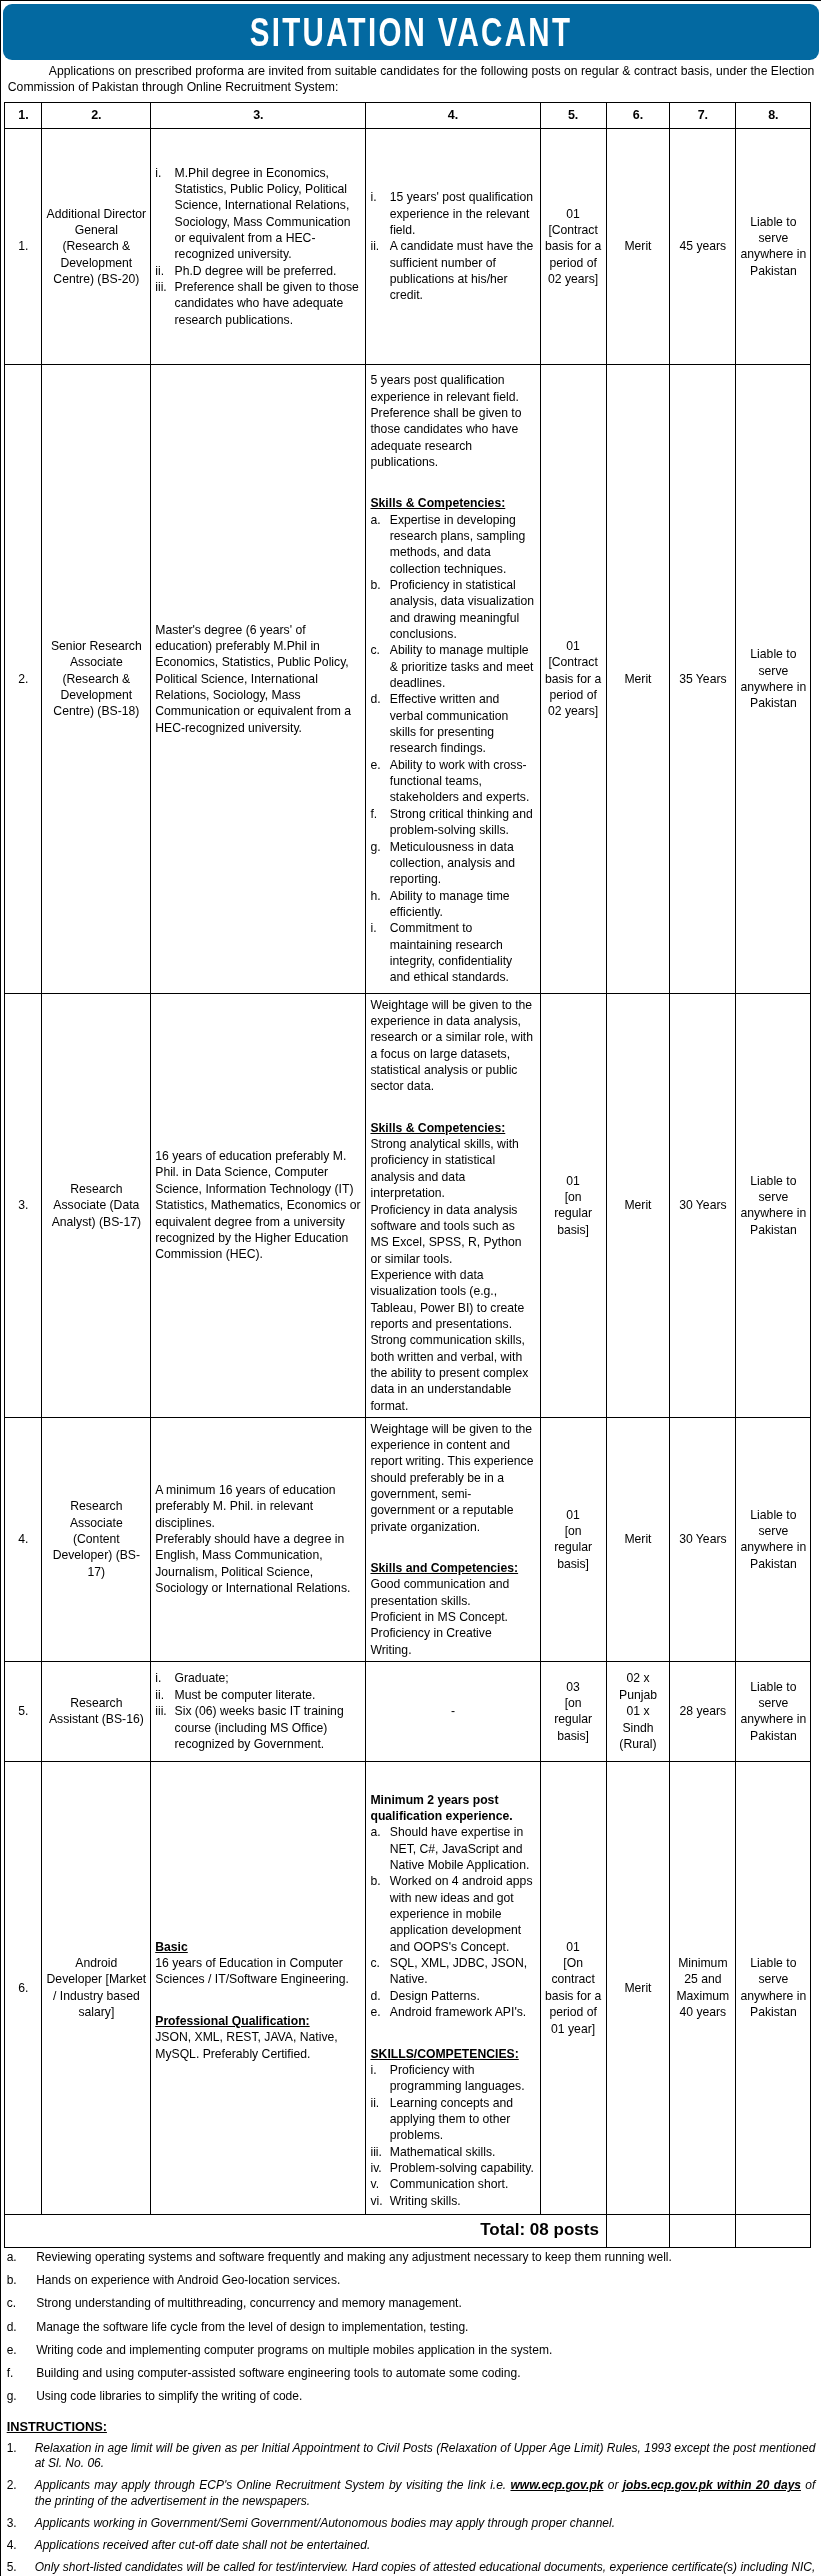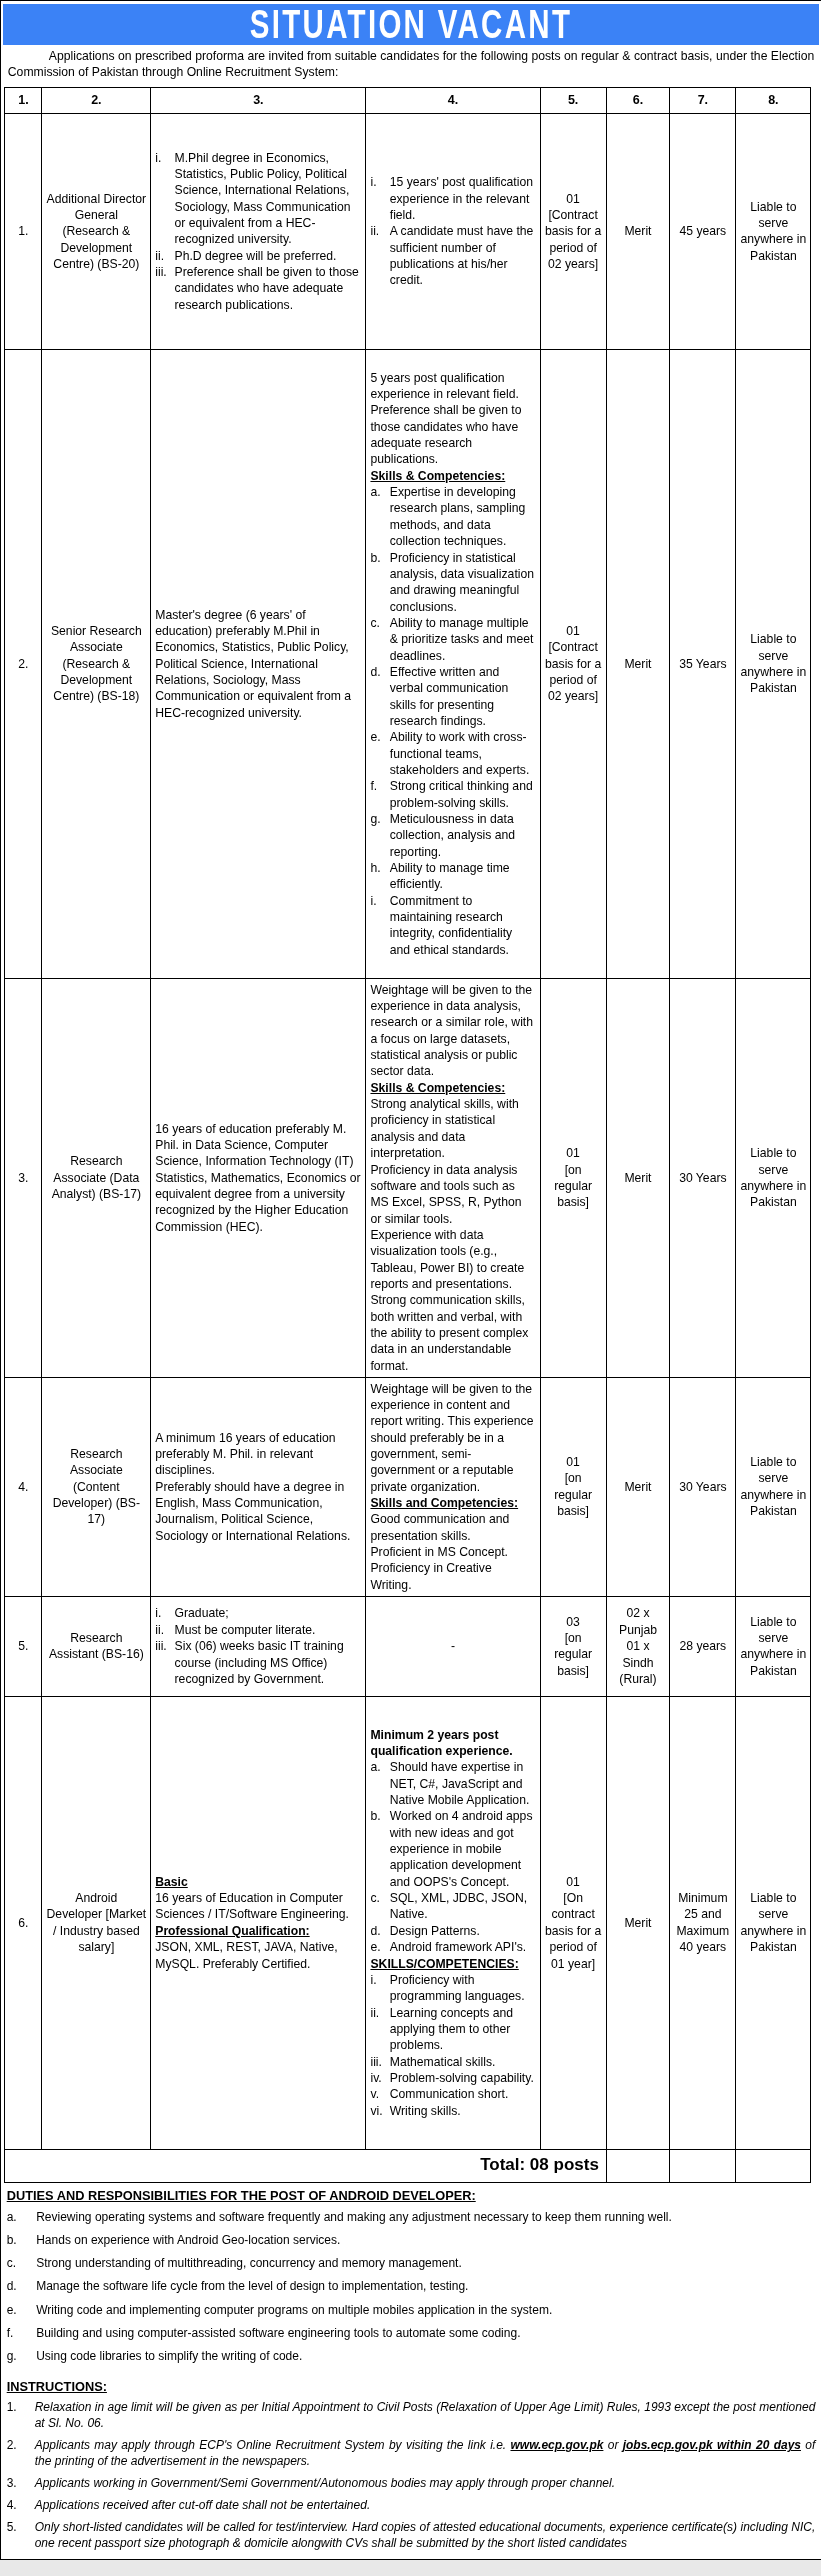--- a/index.html
+++ b/index.html
@@ -1,33 +1,33 @@
 <!DOCTYPE html>
 <html style="font-size:9px"><head>
 <meta charset="utf-8">
 <style>
   html,body{margin:0;padding:0;background:#e8e8e8;}
   body{width:822px;font-family:"Liberation Sans",sans-serif;color:#000;}
   .page{width:822px;background:#fdfdfd;}
   .ad{margin:0;border:1.7px solid #000;background:#fff;}
-  .banner{background:#3b82f6;margin:2.8px 2.3px 3.4px;height:41px;display:flex;align-items:center;justify-content:center;}
+  .banner{background:#0369a1;margin:2.8px 2.3px 3.4px;height:56px;display:flex;align-items:center;justify-content:center;border-radius:9px;}
   .banner-text{color:#fff;font-weight:bold;font-size:29.5px;letter-spacing:2.3px;transform:scaleY(1.35);white-space:nowrap;}
   .intro{font-size:12.2px;line-height:1.32;text-align:justify;margin:3.4px 6.8px 6.8px;text-indent:41px;}
   table{width:807px;margin:0 3.4px;border-collapse:collapse;border:1.1px solid #000;table-layout:fixed;}
   col.w-sl{width:4.6%}col.w-name{width:13.5%}col.w-qual{width:26.7%}col.w-exp{width:21.6%}
   col.w-posts{width:8.2%}col.w-dom{width:7.9%}col.w-age{width:8.2%}col.w-place{width:9.3%}
   th{background:#000;color:#fff;font-weight:normal;font-size:12.5px;border:2.3px solid #fff;padding:5.7px 1.1px;text-align:center;line-height:1.25;}
   td{border:1.1px solid #000;vertical-align:middle;font-size:12.2px;line-height:1.34;padding:2.8px 4px;}
   .numrow td{font-weight:bold;font-size:12.5px;text-align:center;padding:4px 0;}
   .c-sl,.c-posts,.c-dom,.c-age,.c-place,.c-name{text-align:center;}
   .c-qual,.c-exp{text-align:left;}
   tr.r0{height:236px}tr.r1{height:629px}tr.r2{height:344px}tr.r3{height:186px}tr.r4{height:100px}tr.r5{height:453px}
   .totalrow td{font-weight:bold;font-size:17px;text-align:right;padding:4.5px 6.8px;height:20.4px;}
   .cp{margin:0;}
-  .bb{font-weight:bold;}
+  .bb{font-weight:bold;margin-top:25px;}
   .uu,.uu2{text-decoration:underline;}
   .ctr{text-align:center;}
   .lst{margin:0;}
   .li{display:flex;align-items:flex-start;}
   .mk{flex:0 0 19.3px;}
   .lt{flex:1;}
   .sec{padding:2.3px 5.7px 1.1px;font-size:12px;line-height:1.32;}
   .sec-h{font-weight:bold;text-decoration:underline;font-size:12.8px;margin:3.4px 0 4.5px;}
   .duties .li{margin-bottom:7.4px;}
   .duties .mk{flex:0 0 29.5px;}
@@ -318,21 +318,20 @@
       <tr class="totalrow">
         <td colspan="5">Total: 08 posts</td>
         <td></td>
         <td></td>
         <td></td>
       </tr>
     </tbody>
   </table>
 
   <div class="sec duties">
-    <p class="sec-h">DUTIES AND RESPONSIBILITIES FOR THE POST OF ANDROID DEVELOPER:</p>
     <div>
           <div class="lst">
             <div class="li">
               <span class="mk">a.</span>
               <div class="lt">Reviewing operating systems and software frequently and making any adjustment necessary to keep them running well.</div>
             </div>
             <div class="li">
               <span class="mk">b.</span>
               <div class="lt">Hands on experience with Android Geo-location services.</div>
             </div>

